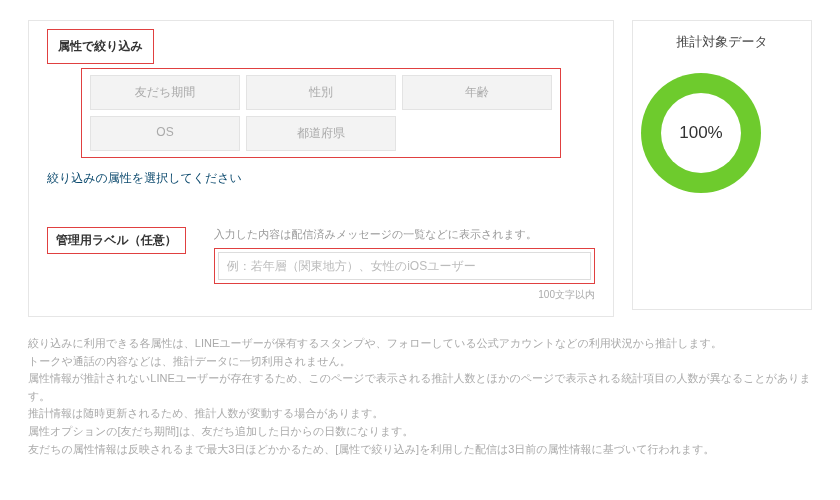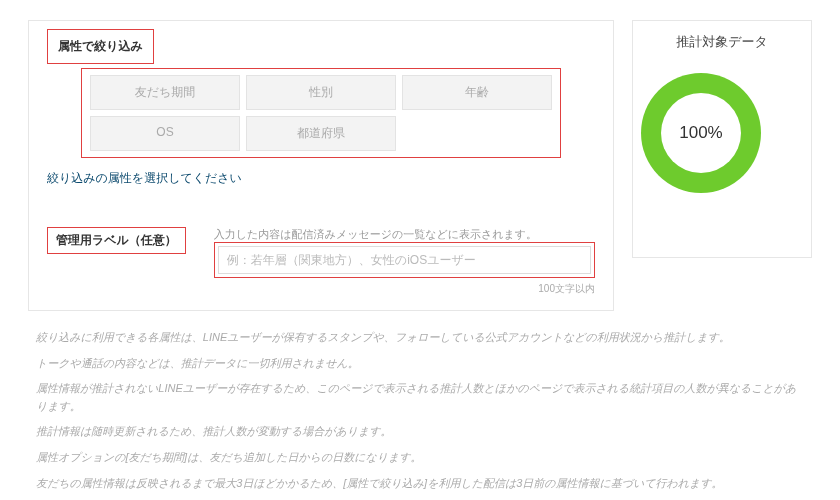--- a/index.html
+++ b/index.html
@@ -17,21 +17,21 @@
       flex: 1;
       border: 1px solid #e6e6e6;
       position: relative;
       padding: 8px 18px 14px 18px;
     }
     .right-panel {
       width: 180px;
       border: 1px solid #e6e6e6;
       padding: 12px 8px 18px 8px;
       text-align: center;
-      height: 238px;
+      height: 290px;
     }
     .right-title {
       font-size: 13px;
       color: #444;
       margin-bottom: 22px;
       font-weight: 500;
     }
     .donut-wrap {
       display: flex;
       align-items: center;
@@ -103,21 +103,21 @@
       padding: 4px 8px;
       font-size: 12px;
       font-weight: 600;
       color: #333;
       flex-shrink: 0;
     }
     .label-right { flex: 1; }
     .label-desc {
       color: #999;
       font-size: 11px;
-      margin-bottom: 0;
+      margin-bottom: 6px;
     }
     .label-input-wrap {
       border: 1px solid #e04040;
       padding: 3px;
     }
     .label-input {
       width: 100%;
       border: 1px solid #ddd;
       padding: 6px 8px;
       font-size: 12px;
@@ -131,21 +131,21 @@
       color: #aaa;
       font-size: 10px;
       margin-top: 4px;
     }
     .notes {
       margin-top: 18px;
       color: #aaa;
       font-size: 11px;
       line-height: 1.6;
     }
-    .notes p { margin: 8px; font-style: italic; }
+    .notes p { margin: 0; }
   </style>
 </head>
 <body>
 
 <div class="top-row">
   <div class="main-panel">
     <div class="section-title-box">
       <span>属性で絞り込み</span>
     </div>
 

